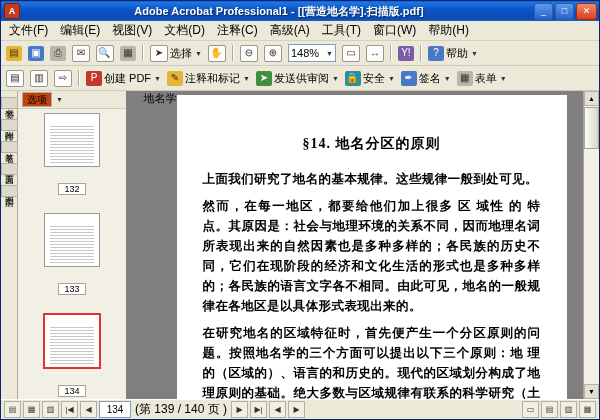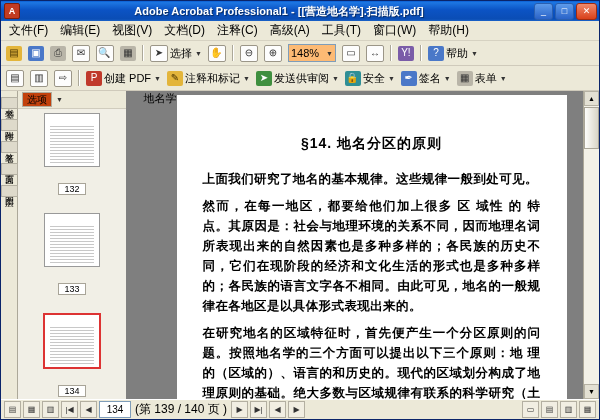--- a/index.html
+++ b/index.html
@@ -108,21 +108,21 @@
   .ico.green { background: #3f8f3f; color: #fff; }
   .ico.yellow{ background: #e3b53b; color: #4a3500; }
   .ico.gray  { background: #b9b5a8; color: #333; }
   .ico.white { background: #fdfdfd; border: 1px solid #9b9688; color: #333; }
   .ico.teal  { background: #2f8f96; color: #fff; }
   .ico.purple{ background: #7a5ca8; color: #fff; }
   .caret { font-size: 7px; color: #333; margin-left: 1px; }
   .zoombox {
     display: flex; align-items: center;
     border: 1px solid #7f9db9;
-    background: #fdba74;
+    background: #ffffff;
     height: 16px;
     padding: 0 2px;
     font-size: 11px;
     width: 42px;
     justify-content: space-between;
   }
   .zoombox .z-caret {
     font-size: 7px; color: #333;
   }
   
@@ -212,21 +212,21 @@
     overflow: hidden;
     position: relative;
   }
   .page {
     background: #fff;
     width: 390px;
     margin-top: 4px;
     padding: 14px 26px 0 26px;
     box-sizing: border-box;
     color: #000;
-    font-family: Liberation Sans, sans-serif;
+    font-family: Liberation Serif, serif;
   }
   .page .ptitle {
     text-align: center;
     font-size: 14px;
     font-weight: bold;
     margin: 26px 0 16px 0;
     letter-spacing: 1px;
   }
   .page p {
     margin: 0 0 7px 0;

